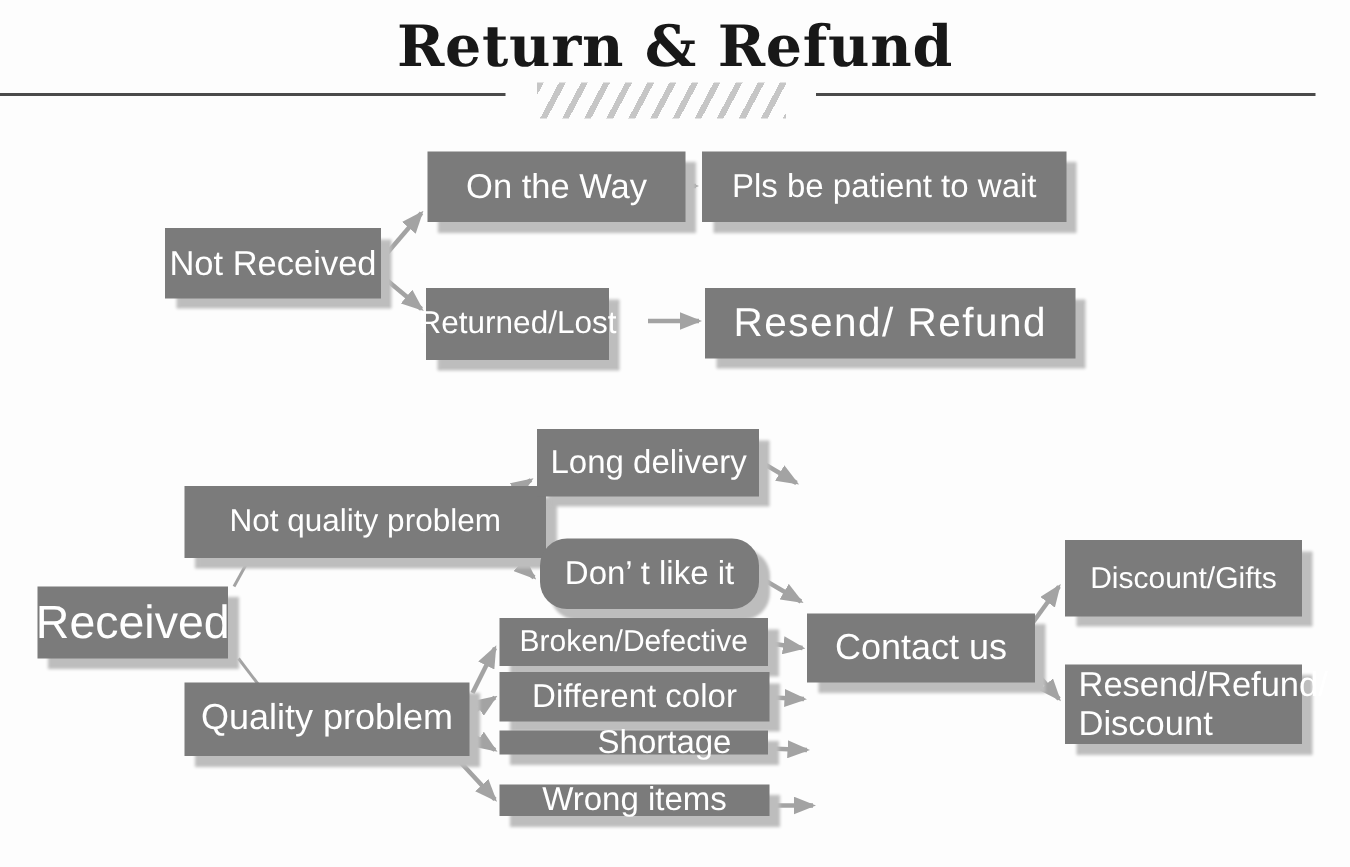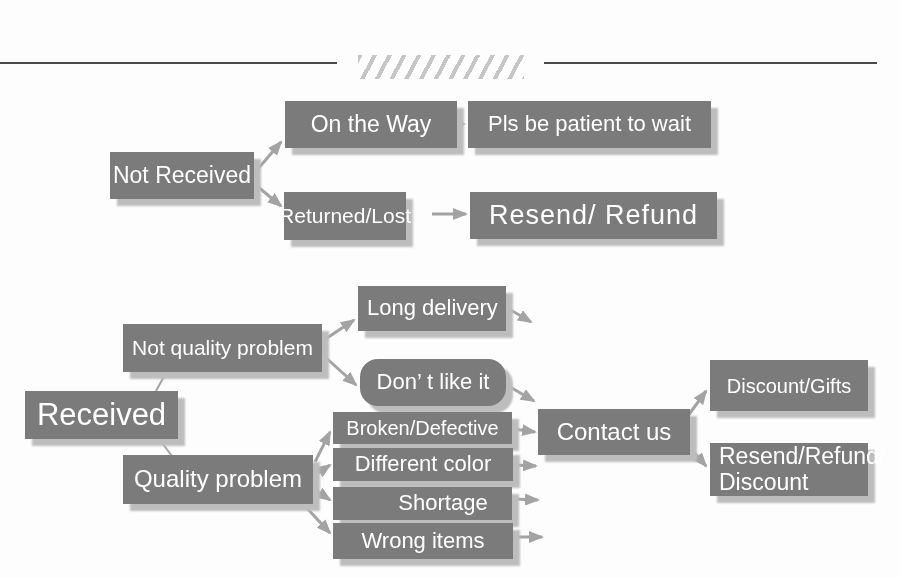--- a/index.html
+++ b/index.html
@@ -76,20 +76,21 @@
     height: 578px;
   }
   svg.connectors line { stroke: var(--connector); }
   #arrowhead path { fill: var(--connector); }
 </style>
 </head>
 <body>
 
 <div class="canvas">
 
+  <div class="title">Return &amp; Refund</div>
 
   <div class="rule rule-left"></div>
   <div class="rule rule-right"></div>
   <div class="hatch"></div>
 
   <svg class="connectors" viewBox="0 0 900 578" xmlns="http://www.w3.org/2000/svg">
     <defs>
       <marker id="arrowhead" markerUnits="userSpaceOnUse" markerWidth="15" markerHeight="12" refX="13" refY="6" orient="auto">
         <path d="M0,0 L15,6 L0,12 Z"></path>
       </marker>
@@ -115,28 +116,28 @@
       <line x1="685" y1="420" x2="706" y2="391" stroke-width="3" marker-end="url(#arrowhead)"></line>
       <line x1="685" y1="442" x2="706" y2="466" stroke-width="3" marker-end="url(#arrowhead)"></line>
     </svg>
 
   <div id="node-layer">
       <div class="node" style="left: 110px; top: 152px; width: 144px; height: 47px; font-size: 23px;">Not Received</div>
       <div class="node" style="left: 285px; top: 101px; width: 172px; height: 47px; font-size: 23px;">On the Way</div>
       <div class="node" style="left: 284px; top: 192px; width: 122px; height: 48px; font-size: 21px;">Returned/Lost</div>
       <div class="node" style="left: 468px; top: 101px; width: 243px; height: 47px; font-size: 22px;">Pls be patient to wait</div>
       <div class="node" style="left: 470px; top: 192px; width: 247px; height: 47px; font-size: 27px; letter-spacing: 1px;">Resend/ Refund</div>
-      <div class="node" style="left: 25px; top: 391px; width: 153px; height: 48px; font-size: 31px;">Received</div>
-      <div class="node" style="left: 123px; top: 324px; width: 199px; height: 48px; font-size: 21px;">Not quality problem</div>
+      <div class="node" style="left: 25px; top: 391px; width: 127px; height: 48px; font-size: 31px;">Received</div>
+      <div class="node" style="left: 123px; top: 324px; width: 241px; height: 48px; font-size: 21px;">Not quality problem</div>
       <div class="node" style="left: 123px; top: 455px; width: 190px; height: 49px; font-size: 24px;">Quality problem</div>
       <div class="node left-align" style="left: 358px; top: 286px; width: 148px; height: 45px; font-size: 22px;">Long delivery</div>
       <div class="node" style="left: 360px; top: 359px; width: 146px; height: 47px; font-size: 22px; border-radius: 18px;">Don’ t like it</div>
       <div class="node" style="left: 333px; top: 412px; width: 179px; height: 32px; font-size: 20px;">Broken/Defective</div>
       <div class="node" style="left: 333px; top: 448px; width: 180px; height: 33px; font-size: 22px;">Different color</div>
-      <div class="node" style="left: 333px; top: 487px; width: 179px; height: 33px; font-size: 22px; padding-left: 41px;">Shortage</div>
-      <div class="node" style="left: 333px; top: 523px; width: 180px; height: 36px; font-size: 22px;">Wrong items</div>
+      <div class="node" style="left: 333px; top: 487px; width: 179px; height: 16px; font-size: 22px; padding-left: 41px;">Shortage</div>
+      <div class="node" style="left: 333px; top: 523px; width: 180px; height: 21px; font-size: 22px;">Wrong items</div>
       <div class="node" style="left: 538px; top: 409px; width: 152px; height: 46px; font-size: 24px;">Contact us</div>
       <div class="node" style="left: 710px; top: 360px; width: 158px; height: 51px; font-size: 20px;">Discount/Gifts</div>
       <div class="node left-align" style="left: 710px; top: 443px; width: 158px; height: 53px; font-size: 23px;">Resend/Refund/
 Discount</div>
     </div>
 
 </div>
 
 </body></html>

